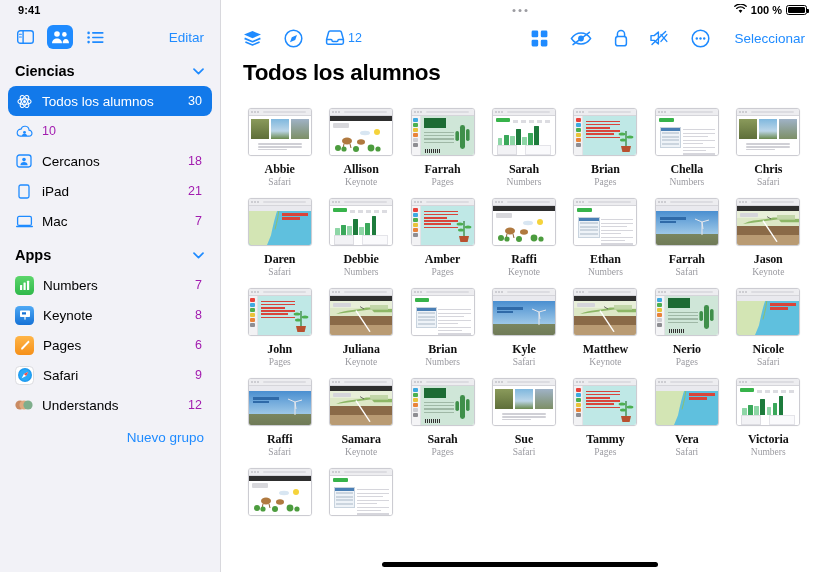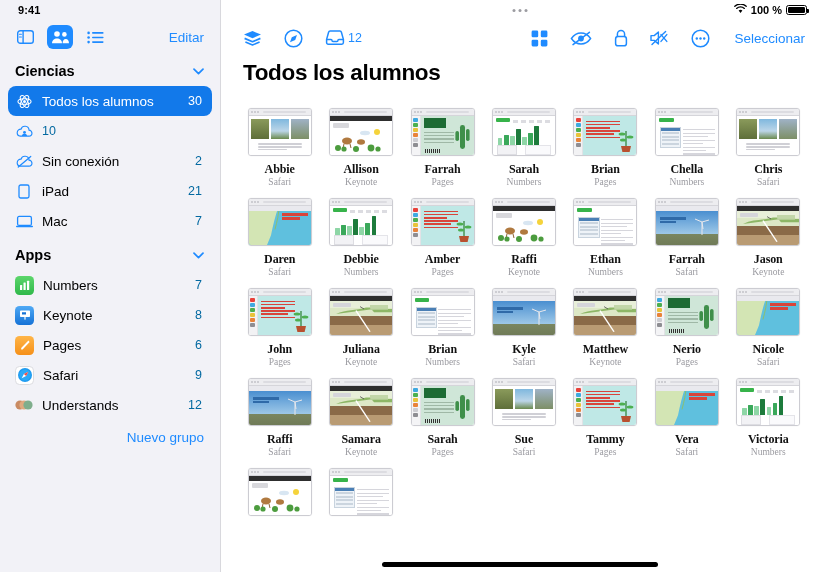--- a/index.html
+++ b/index.html
@@ -80,21 +80,21 @@
     height: 30px;
     border-radius: 8px;
     padding: 0 10px 0 7px;
     font-size: 13.5px;
     color: #000;
     gap: 9px;
   }
   .nav-item.selected { background: #1279ea; color: #fff; }
   .nav-item .ico { width: 18px; height: 18px; display:flex; align-items:center; justify-content:center; flex:0 0 18px;}
   .nav-item .lbl { flex: 1; white-space: nowrap; overflow: hidden; }
-  .nav-item .cnt { font-size: 12.5px; color: #0369a1; }
+  .nav-item .cnt { font-size: 12.5px; color: #a21caf; }
   .nav-item.selected .cnt { color: #fff; }
   .apps-sec { margin-top: 2px; }
   .app-icon {
     width: 19px; height: 19px; border-radius: 4.5px;
     display:flex; align-items:center; justify-content:center;
     flex: 0 0 19px;
     overflow: hidden;
   }
   .nuevo-grupo {
     text-align: right;
@@ -333,31 +333,32 @@
         <span class="ico">
           <svg width="17" height="13" viewBox="0 0 18 13">
               <path d="M4.6 11.4h9a3.2 3.2 0 0 0 .2-6.4A4.3 4.3 0 0 0 5.4 4 3.6 3.6 0 0 0 4.6 11.4z" fill="none" stroke="#1f8bff" stroke-width="1.2"></path>
               <circle cx="9" cy="7.4" r="1.5" fill="#1f8bff"></circle>
               <path d="M6.3 11.3c0-1.6 1.2-2.6 2.7-2.6s2.7 1 2.7 2.6z" fill="#1f8bff"></path>
             </svg>
         </span>
         <span class="cnt">10</span>
       </div>
 
-
       <div class="nav-item">
         <span class="ico">
-          <svg width="17" height="13" viewBox="0 0 18 13">
-              <path d="M4.6 11.4h9a3.2 3.2 0 0 0 .2-6.4A4.3 4.3 0 0 0 5.4 4 3.6 3.6 0 0 0 4.6 11.4z" fill="none" stroke="#1f8bff" stroke-width="1.2"></path>
-              <line x1="2.4" y1="12.4" x2="15.6" y2="1.2" stroke="#1f8bff" stroke-width="1.3" stroke-linecap="round"></line>
-            </svg>
-        </span>
-        <span class="lbl">Sin conexión</span>
-        <span class="cnt">2</span>
+          <svg width="16" height="14" viewBox="0 0 16 14">
+              <rect x="1" y="1" width="14" height="12" rx="2.4" fill="none" stroke="#1f8bff" stroke-width="1.3"></rect>
+              <circle cx="8" cy="5.6" r="1.8" fill="#1f8bff"></circle>
+              <path d="M4.4 11.2c0-2 1.6-3.2 3.6-3.2s3.6 1.2 3.6 3.2z" fill="#1f8bff"></path>
+            </svg>
+        </span>
+        <span class="lbl">Cercanos</span>
+        <span class="cnt">18</span>
       </div>
+
 
       <div class="nav-item">
         <span class="ico">
           <svg width="12" height="15" viewBox="0 0 12 15">
               <rect x="1" y="1" width="10" height="13" rx="1.7" fill="none" stroke="#1f8bff" stroke-width="1.3"></rect>
             </svg>
         </span>
         <span class="lbl">iPad</span>
         <span class="cnt">21</span>
       </div>

